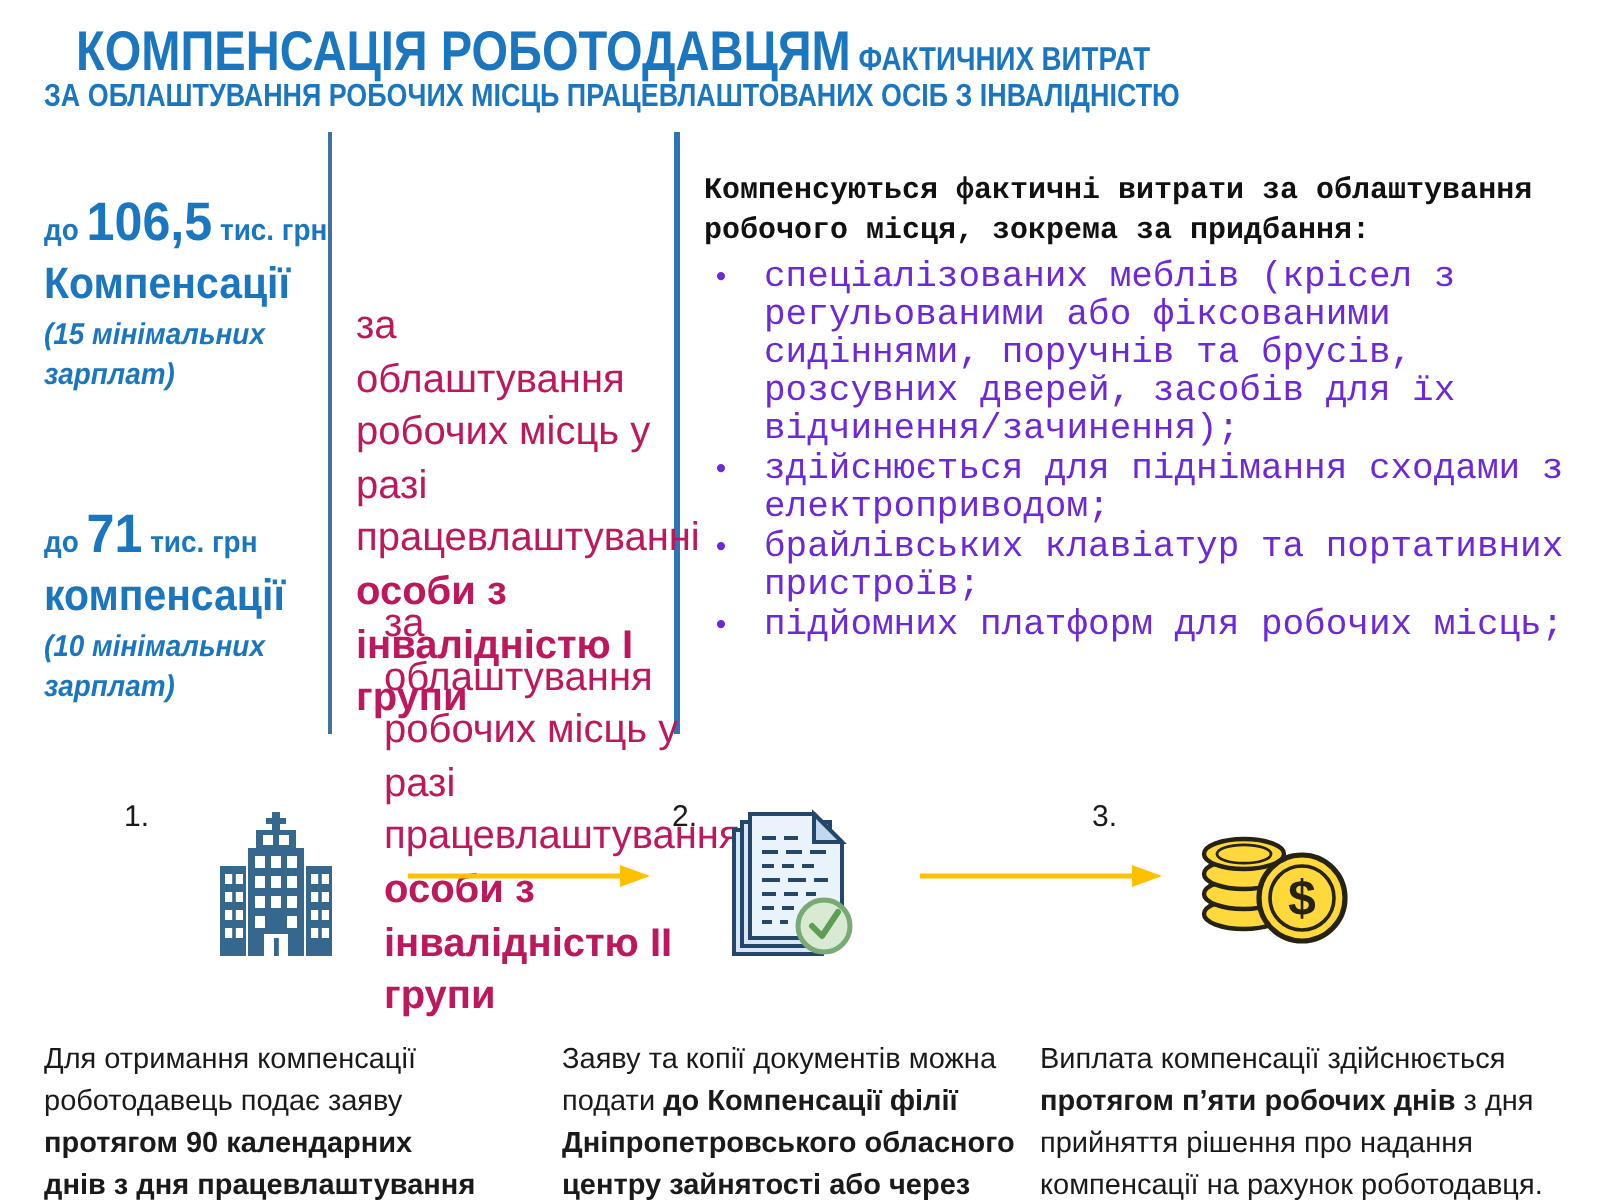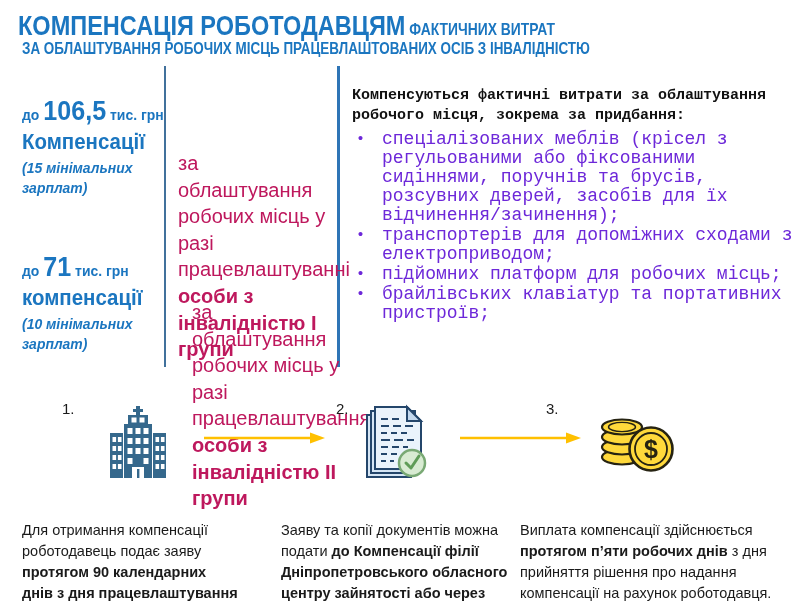--- a/index.html
+++ b/index.html
@@ -37,21 +37,21 @@
 
   
   .step-num{font-size:15px;color:#1a1a1a;}
   .desc{font-size:14.5px;line-height:21px;color:#1a1a1a;margin-top:30px;}
 
   svg{display:block;}
 </style>
 </head>
 <body>
 
-<div class="abs" style="left:18px;top:10px;">
+<div class="abs" style="left:38px;top:10px;">
   <span class="cond">
     <span class="title-main">КОМПЕНСАЦІЯ РОБОТОДАВЦЯМ</span><span class="title-suffix"> ФАКТИЧНИХ ВИТРАТ</span>
   </span>
 </div>
 <div class="abs" style="left:22px;top:40px;text-decoration:underline;">
   <span class="cond subtitle">ЗА ОБЛАШТУВАННЯ РОБОЧИХ МІСЦЬ ПРАЦЕВЛАШТОВАНИХ ОСІБ З ІНВАЛІДНІСТЮ</span>
 </div>
 
 <div class="divider thin abs" style="left:164px;"></div>
 <div class="divider thick abs" style="left:337px;"></div>
@@ -77,23 +77,23 @@
 </div>
 
 <div class="abs cond-text" style="left:192px;top:252px;width:152px;">
   <span>за облаштування робочих місць у разі працевлаштування </span><b>особи з інвалідністю ІІ групи</b>
 </div>
 
 <div class="abs" style="left:352px;top:86px;width:448px;font-family:Liberation Mono, monospace;">
   <div class="details-heading">Компенсуються фактичні витрати за облаштування робочого місця, зокрема за придбання:</div>
   <div class="bullets">
     <div class="bullet">спеціалізованих меблів (крісел з регульованими або фіксованими сидіннями, поручнів та брусів, розсувних дверей, засобів для їх відчинення/зачинення);</div>
-    <div class="bullet">транспортерів для допоміжних сходами з електроприводом;</div>
+    <div class="bullet">здійснюється для піднімання сходами з електроприводом;</div>
+    <div class="bullet">брайлівських клавіатур та портативних пристроїв;</div>
     <div class="bullet">підйомних платформ для робочих місць;</div>
-    <div class="bullet">брайлівських клавіатур та портативних пристроїв;</div>
   </div>
 </div>
 
 <div class="abs step-num" style="left:62px;top:400px;">1.</div>
 <div class="abs step-num" style="left:336px;top:400px;">2.</div>
 <div class="abs step-num" style="left:546px;top:400px;">3.</div>
 
 <span class="abs" style="left:104px;top:406px;">
   <svg width="68" height="72" viewBox="0 0 68 72">
     <g fill="#35688c">

